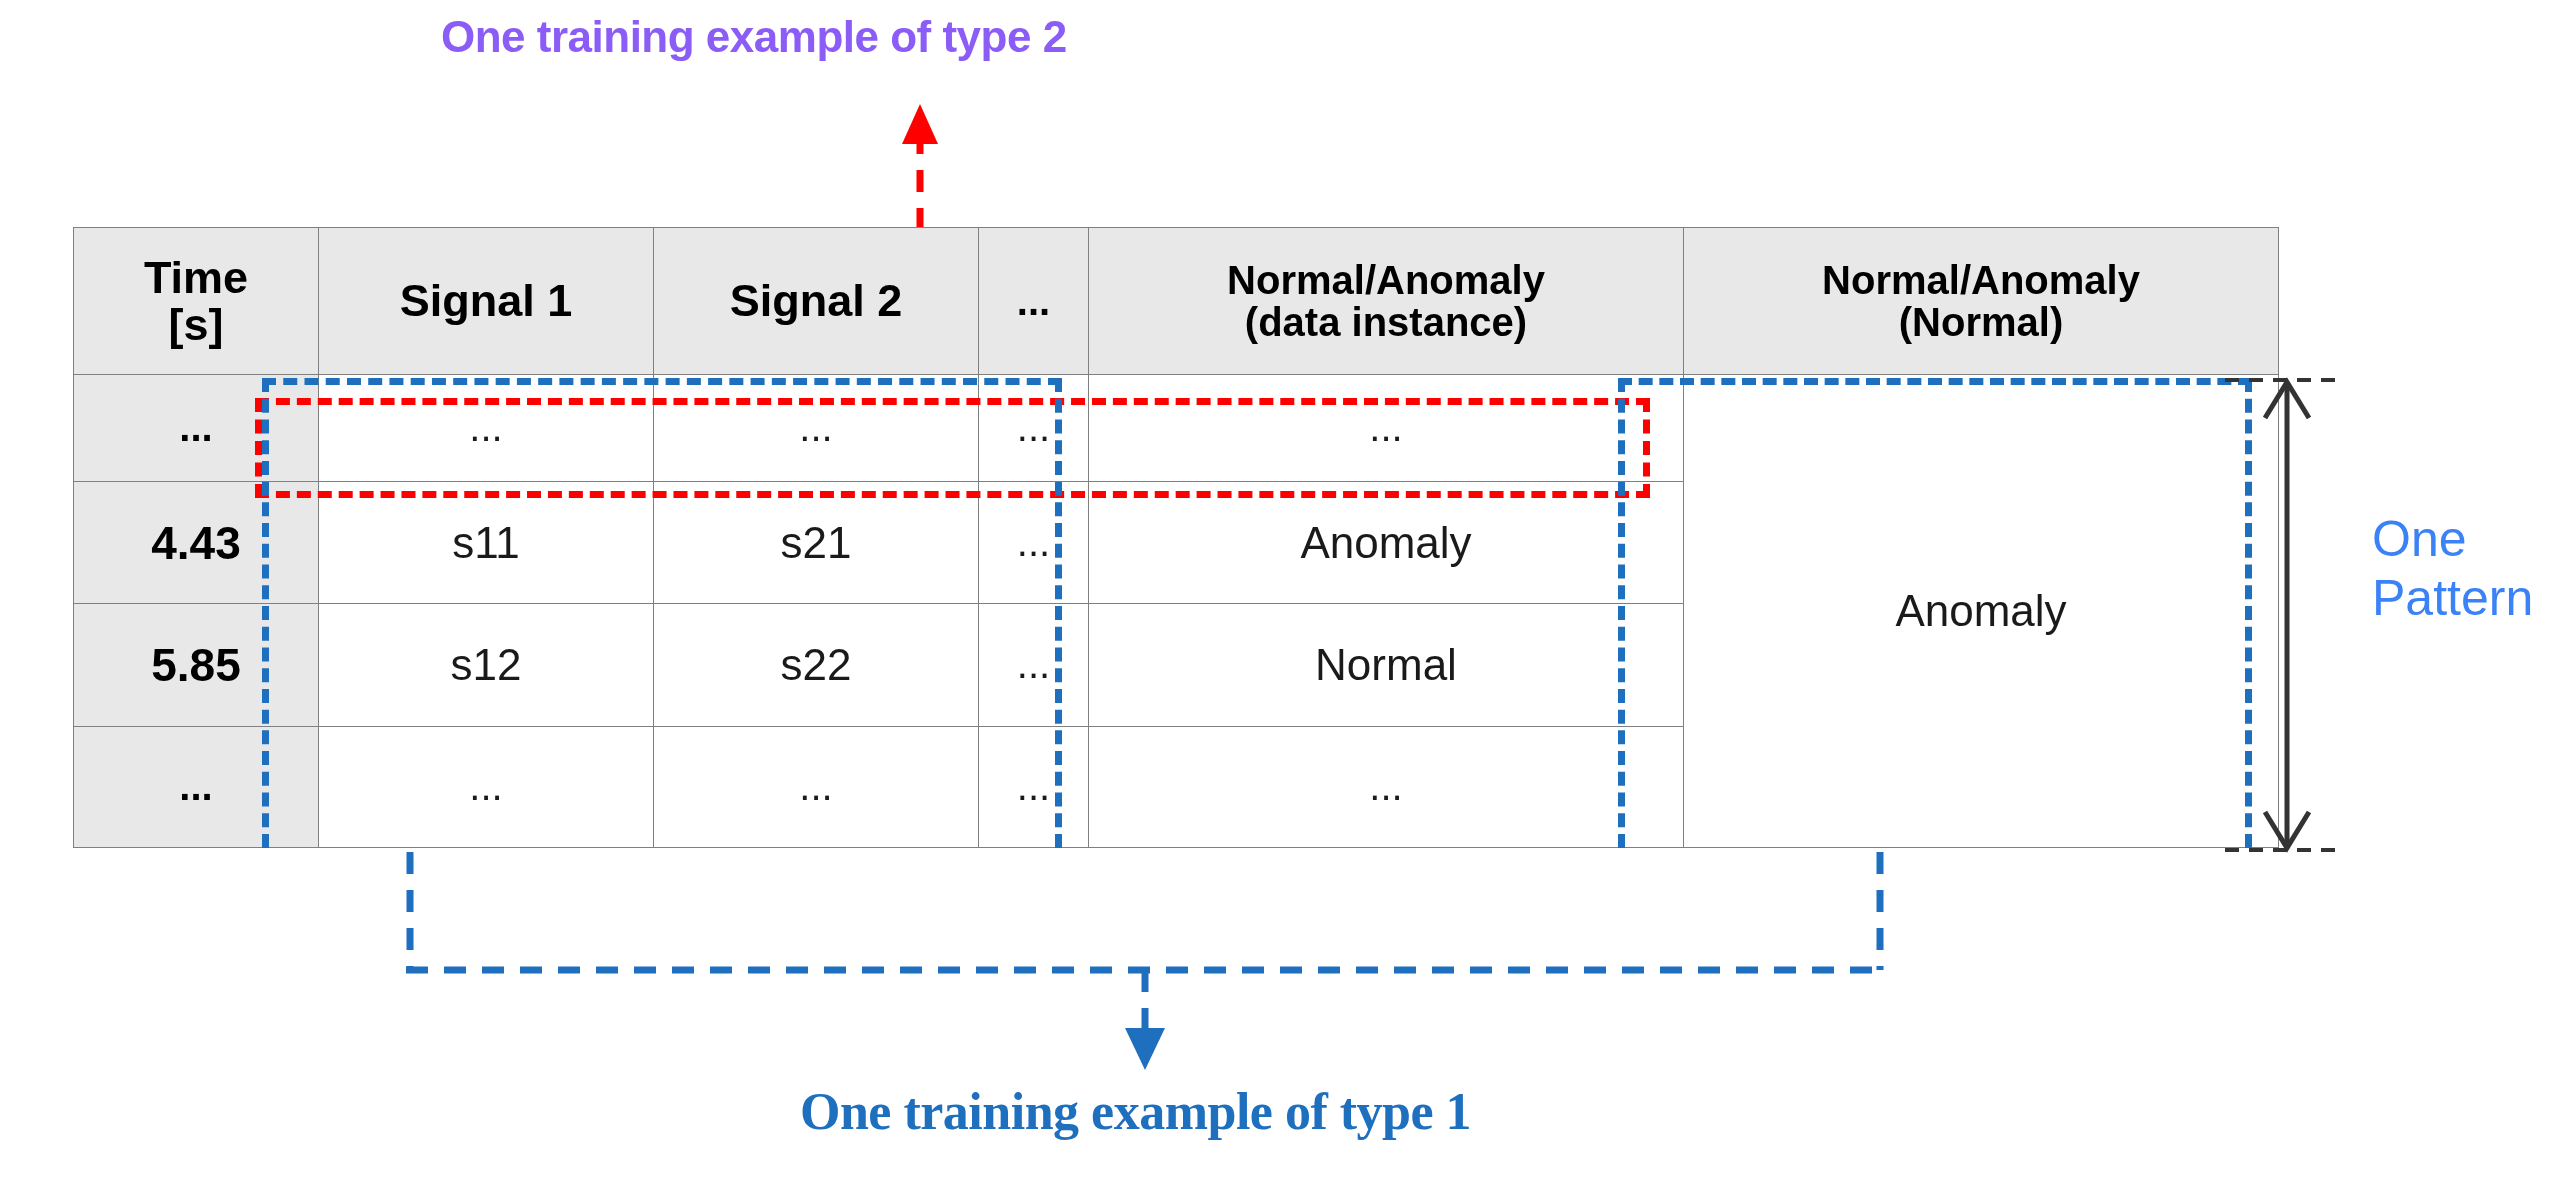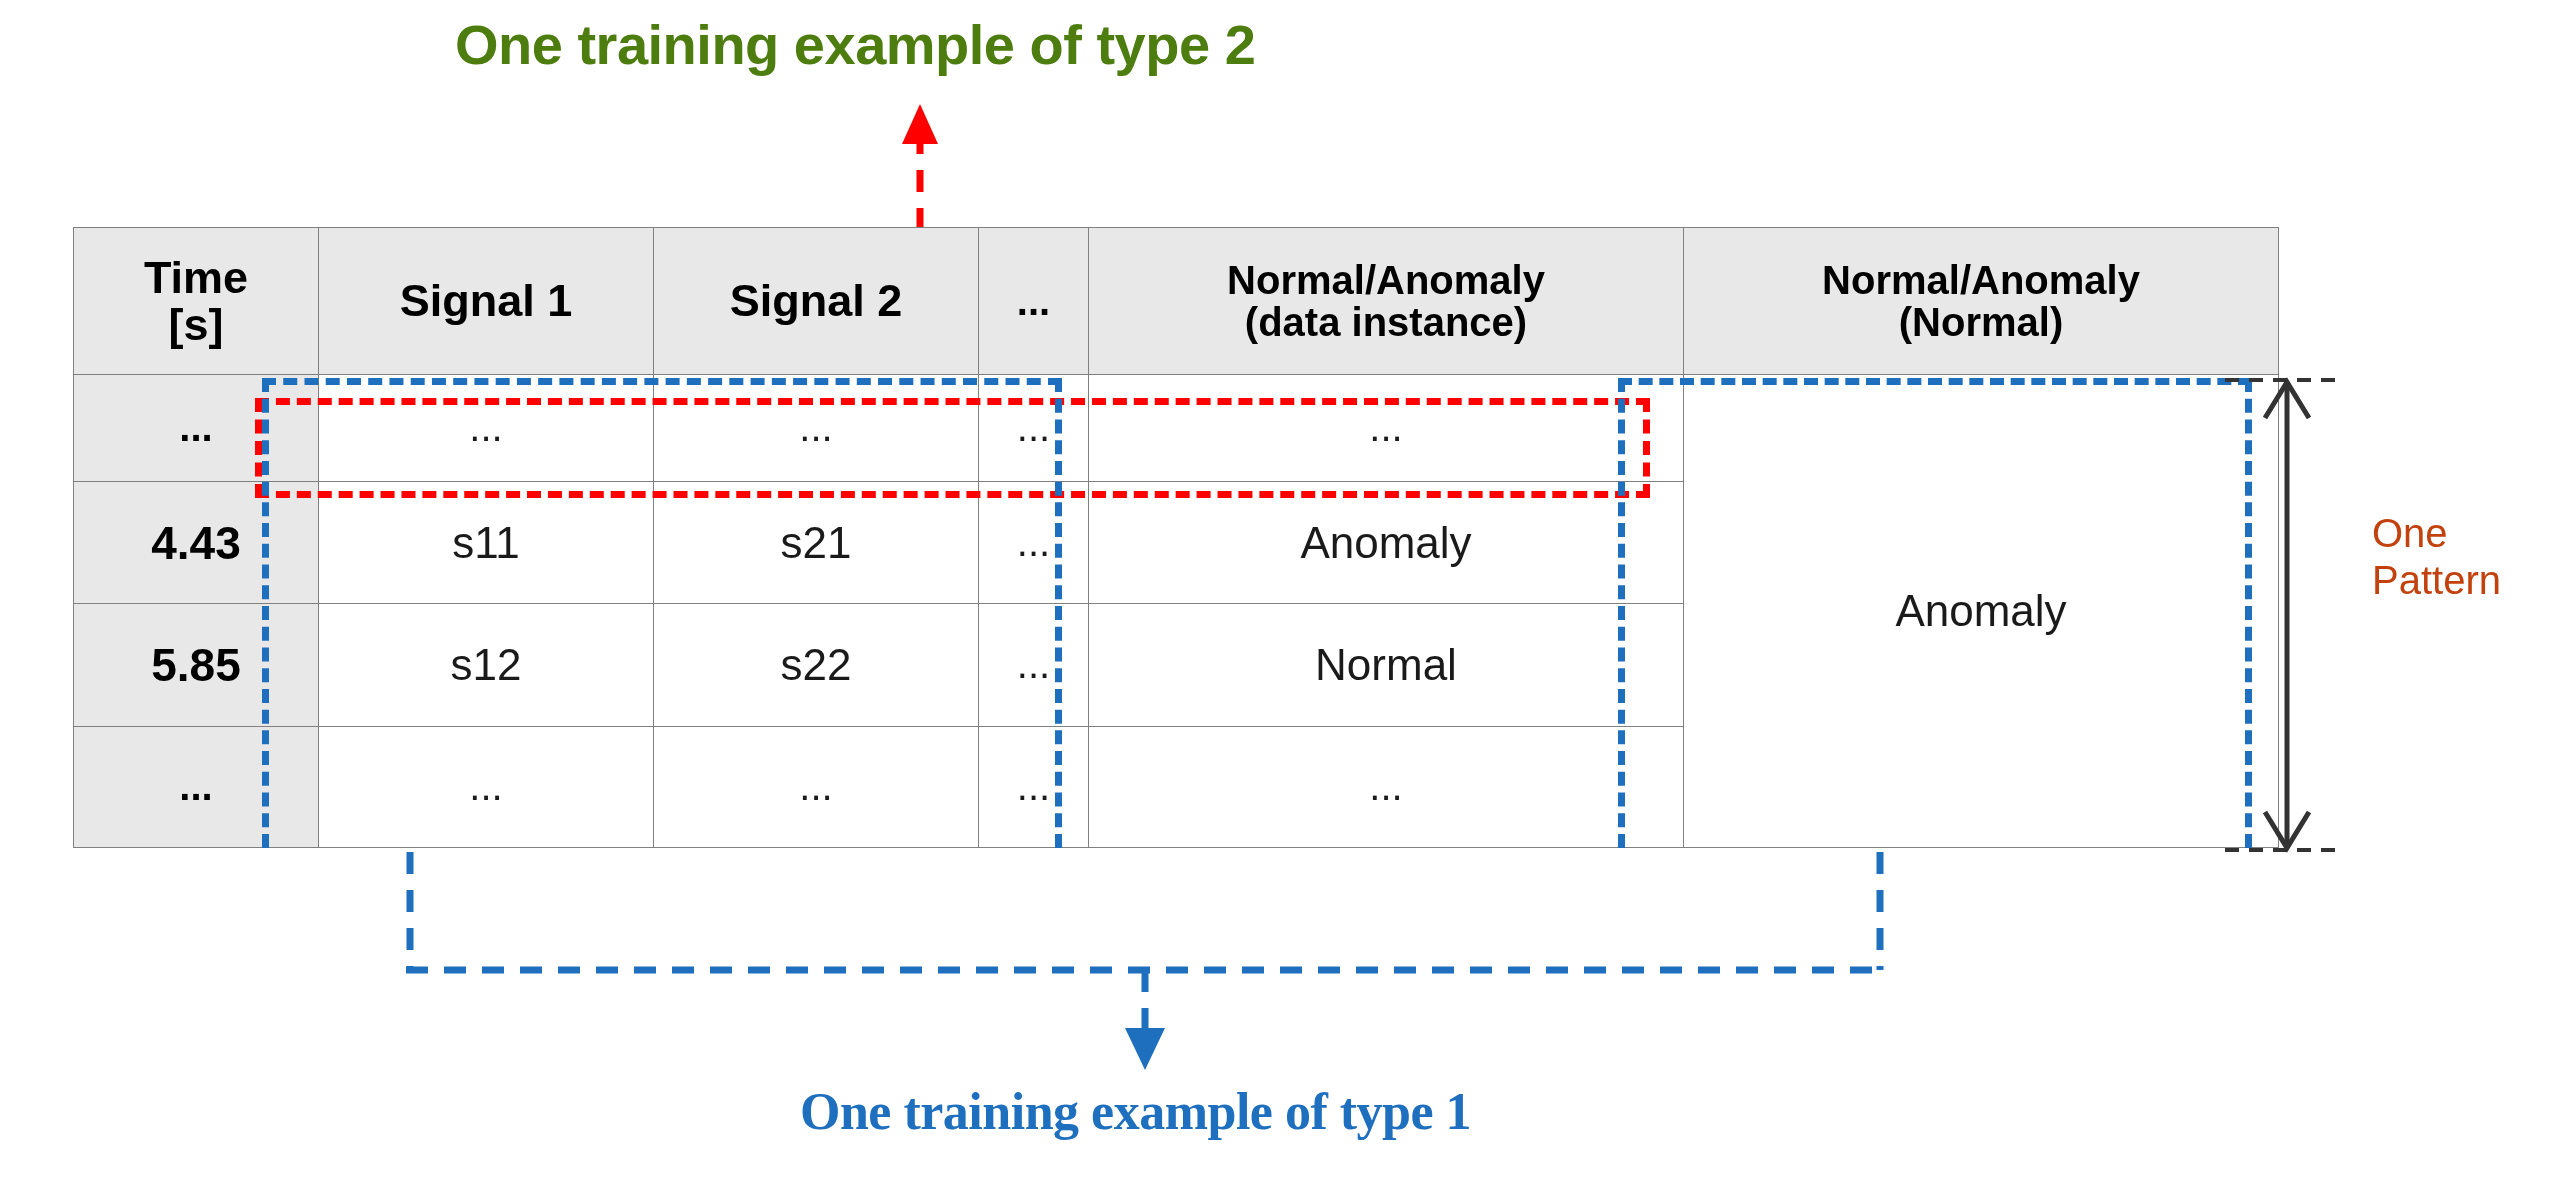--- a/index.html
+++ b/index.html
@@ -16,24 +16,24 @@
   }
 
   
   .annot-title {
     position: absolute;
     font-weight: bold;
     white-space: nowrap;
     letter-spacing: -0.5px;
   }
   #title-type2 {
-    left: 455px;
+    left: 441px;
     top: 12px;
-    font-size: 56px;
-    color: #4d7c0f;
+    font-size: 44px;
+    color: #8b5cf6;
   }
   #title-type1 {
     left: 800px;
     top: 1082px;
     font-size: 52px;
     color: #1F6FBF;
     font-family: Liberation Serif, serif;
   }
 
   
@@ -141,22 +141,22 @@
     position: absolute;
     left: 2225px;
     top: 360px;
     width: 150px;
     height: 510px;
   }
   #one-pattern-label {
     position: absolute;
     left: 2372px;
     top: 510px;
-    font-size: 40px;
-    color: #c2410c;
+    font-size: 50px;
+    color: #3b82f6;
     line-height: 1.18;
     text-align: left;
     white-space: nowrap;
   }
 </style>
 </head>
 <body>
 
 <div class="annot-title" id="title-type2">One training example of type 2</div>
 

